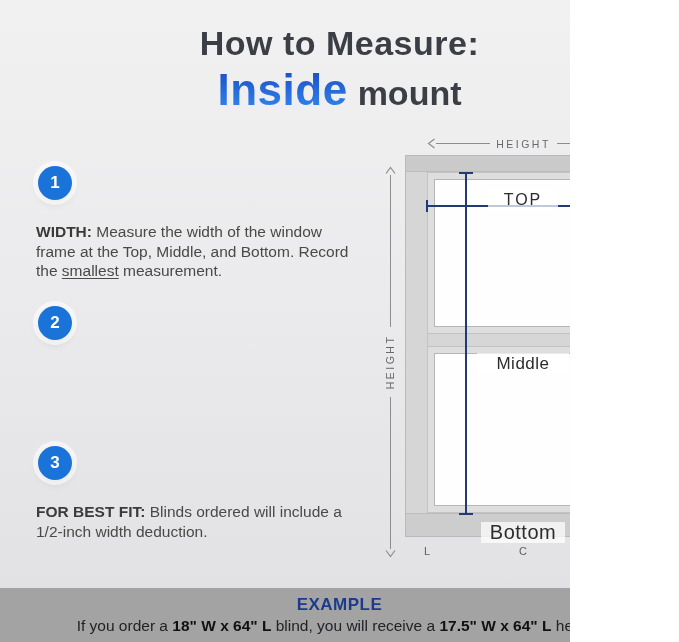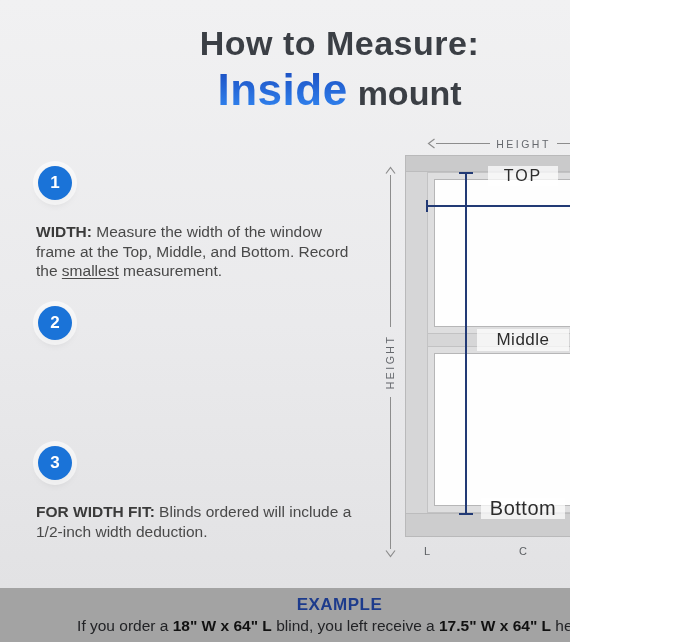--- a/index.html
+++ b/index.html
@@ -72,21 +72,21 @@
   .pane-bottom { position:absolute; left:6px; right:6px; top:180px; bottom:6px; background:#fefefe; border:1px solid #b6b6b7; }
   .measure { position:absolute; background:#223a75; }
   .h-measure { left:427px; top:205px; width:192px; height:2px; }
   .h-cap-l { left:426px; top:200px; width:2px; height:12px; }
   .h-cap-r { left:617px; top:200px; width:2px; height:12px; }
   .v-measure { left:465px; top:172px; width:2px; height:343px; }
   .v-cap-t { left:459px; top:172px; width:14px; height:2px; }
   .v-cap-b { left:459px; top:513px; width:14px; height:2px; }
   .band-label {
     position:absolute; background:rgba(255,255,255,0.72); color:#2c2c2c;
-    text-align:center; font-weight:500;
+    text-align:center; font-weight:500;margin-top:24px;
   }
   .label-top    { left:488px; top:166px; width:70px; height:20px; line-height:20px; font-size:16px; letter-spacing:2px; }
   .label-middle { left:477px; top:329px; width:92px; height:22px; line-height:22px; font-size:17px; letter-spacing:0.5px; }
   .label-bottom { left:481px; top:498px; width:84px; height:21px; line-height:21px; font-size:20px; letter-spacing:0.5px; }
   .lcr { position:absolute; top:545px; font-size:11px; color:#5d6064; letter-spacing:1px; }
   .lcr-l { left:424px; } .lcr-c { left:519px; } .lcr-r { left:604px; }
   
   .example {
     position:absolute; left:0; bottom:0; width:679px; height:54px; background:#a3a3a3;
     text-align:center;
@@ -113,21 +113,21 @@
       <div class="step-circle">1</div>
       <p class="step-text"><span class="step-lead">WIDTH:</span><span> Measure the width of the window frame at the Top, Middle, and Bottom. Record the </span><span class="u-word">smallest</span><span> measurement.</span></p>
     </div>
 
     <div class="step step-2">
       <div class="step-circle">2</div>
     </div>
 
     <div class="step step-3">
       <div class="step-circle">3</div>
-      <p class="step-text"><span class="step-lead">FOR WIDTH FIT:</span><span> Blinds ordered will include a 1/2-inch width deduction.</span></p>
+      <p class="step-text"><span class="step-lead">FOR BEST FIT:</span><span> Blinds ordered will include a 1/2-inch width deduction.</span></p>
     </div>
 
     <div class="width-arrow">
       <svg width="9" height="11" viewBox="0 0 9 11">
           <path d="M7.5 1 L1.5 5.5 L7.5 10" stroke="#8d8d8d" stroke-width="1.2" fill="none"></path>
         </svg>
       <div class="arrow-line"></div>
       <span class="width-arrow-label">HEIGHT</span>
       <div class="arrow-line"></div>
       <svg width="9" height="11" viewBox="0 0 9 11">
@@ -171,16 +171,16 @@
     <div class="band-label label-bottom">Bottom</div>
 
     <div class="lcr lcr-l">L</div>
     <div class="lcr lcr-c">C</div>
     <div class="lcr lcr-r">R</div>
 
   </div>
 
   <div class="example">
     <div class="example-heading">EXAMPLE</div>
-    <div class="example-text"><span>If you order a </span><b>18" W x 64" L</b><span> blind, you left receive a </span><b>17.5" W x 64" L</b><span> height.</span></div>
+    <div class="example-text"><span>If you order a </span><b>18" W x 64" L</b><span> blind, you will receive a </span><b>17.5" W x 64" L</b><span> height.</span></div>
   </div>
 
 </div>
 
 </body></html>

